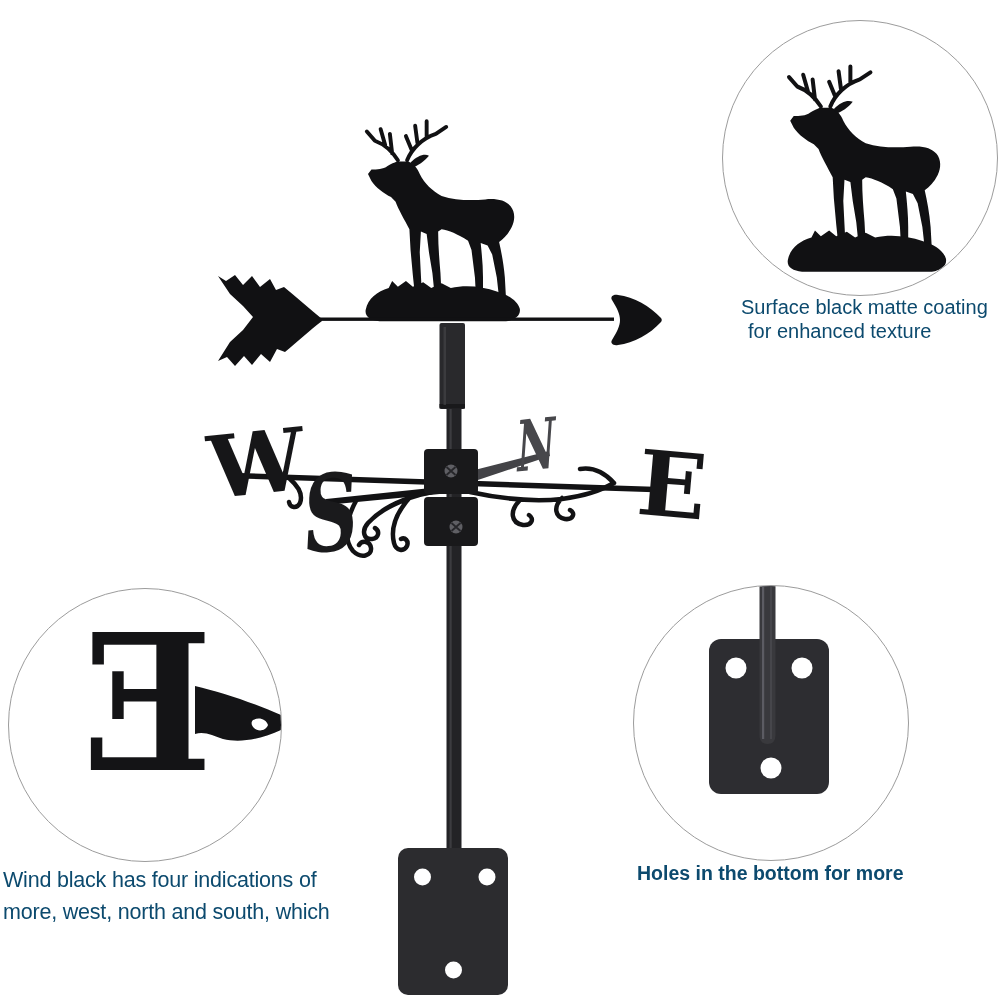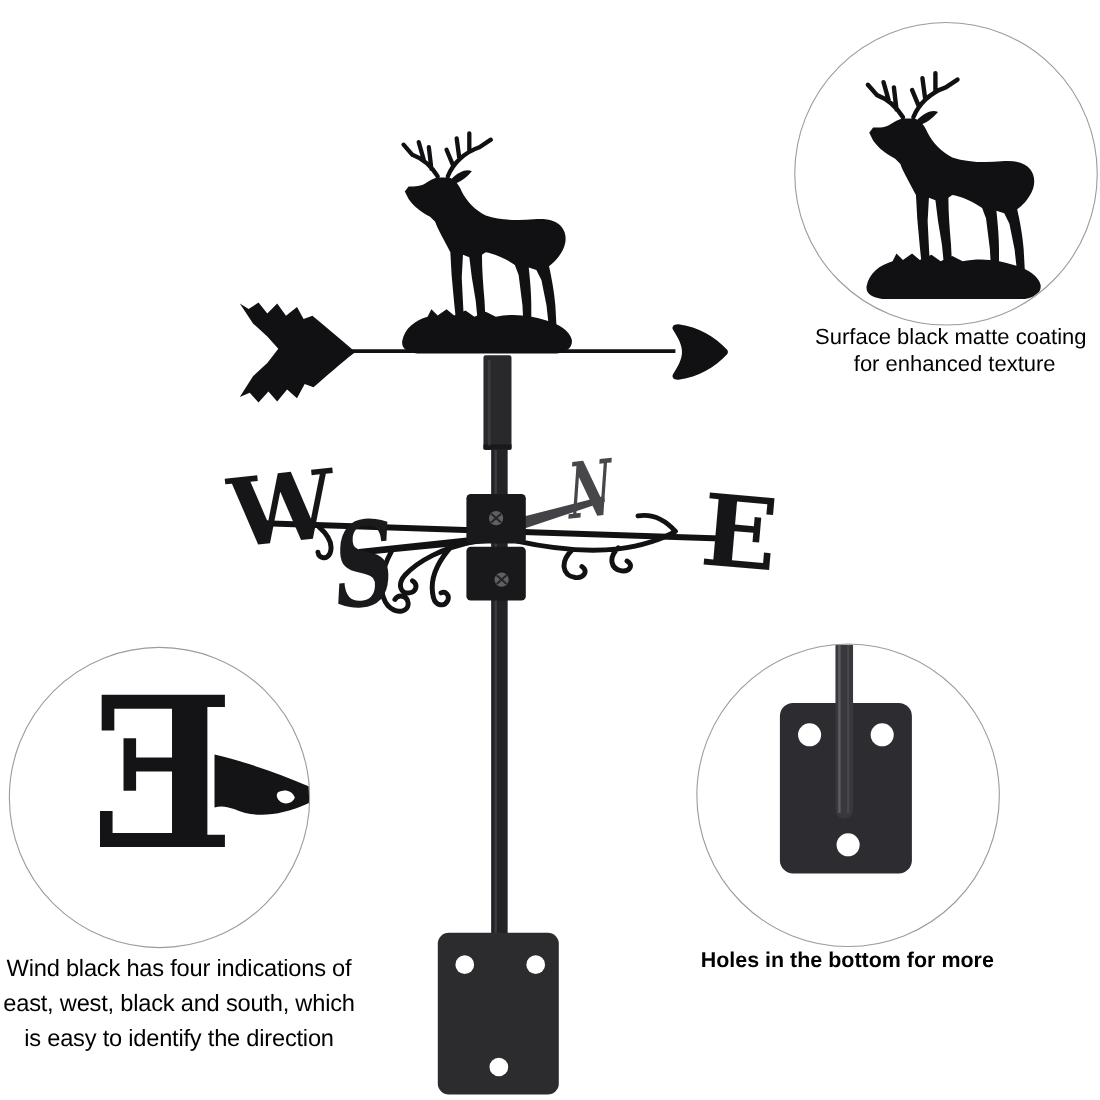--- a/index.html
+++ b/index.html
@@ -12,21 +12,21 @@
   .dir-w{left:204px;top:426px;font-size:86px;transform:rotate(-6deg);}
   .dir-e{left:642px;top:437px;font-size:90px;transform:rotate(5deg);}
   .dir-n{left:519px;top:412px;font-size:70px;color:#47474b;transform:rotate(-6deg) skewX(-10deg) scale(0.62,1);}
   .dir-s{left:299px;top:463px;font-size:106px;font-style:italic;color:#1a1a1c;transform:rotate(-5deg) scale(0.72,1);}
   .callout-circle{position:absolute;border:1px solid #9c9c9c;border-radius:50%;background:#ffffff;overflow:hidden;}
   .circle-coating{left:722px;top:20px;width:274px;height:274px;}
   .circle-letter{left:8px;top:588px;width:272px;height:272px;}
   .circle-mount{left:633px;top:585px;width:274px;height:274px;}
   .mirror-e{position:absolute;left:66px;top:20px;font-family:"DejaVu Serif",serif;font-weight:bold;
             font-size:190px;line-height:1;color:#141416;transform:scaleX(-0.9);transform-origin:center;}
-  .caption{position:absolute;color:#000000;text-align:center;}
+  .caption{position:absolute;color:#0c4a6e;}
   .cap-coating{left:741px;top:295px;font-size:20px;line-height:24px;}
   .cap-coating .l1{padding-left:0;}
   .cap-coating .l2{padding-left:7px;}
   .cap-letter{left:3px;top:864px;font-size:21.5px;line-height:32px;letter-spacing:-0.2px;}
   .cap-mount{left:637px;top:862px;font-size:19.5px;line-height:23px;font-weight:bold;}
   .cap-mount .l2{padding-left:9px;}
 </style>
 </head>
 <body>
 
@@ -101,22 +101,21 @@
   </div>
 
   <div class="callout-circle circle-letter">
     <div class="mirror-e">E</div>
     <svg width="272" height="272" viewBox="0 0 272 272" style="position:absolute;left:0;top:0;">
       <path fill="#141416" fill-rule="evenodd" d="M186 97 C212 103 242 113 272 126 L272 141 C250 151 230 154 214 150 C204 147 196 142 186 145 Z M244 131 C250 128 257 130 259 136 C257 142 249 143 245 139 C242 136 242 133 244 131 Z"></path>
     </svg>
   </div>
   <div class="caption cap-letter">
     <div>Wind black has four indications of</div>
-    <div>east, west, black and south, which</div>
-    <div>is easy to identify the direction</div>
+    <div>more, west, north and south, which</div>
   </div>
 
   <div class="callout-circle circle-mount">
     <svg width="274" height="274" viewBox="0 0 274 274">
       <rect x="75" y="53" width="120" height="155" rx="12" fill="#2d2d31"></rect>
       <g>
         <circle cx="102" cy="82" r="10.5" fill="#ffffff"></circle>
         <circle cx="168" cy="82" r="10.5" fill="#ffffff"></circle>
         <circle cx="137" cy="182" r="10.5" fill="#ffffff"></circle>
       </g>

